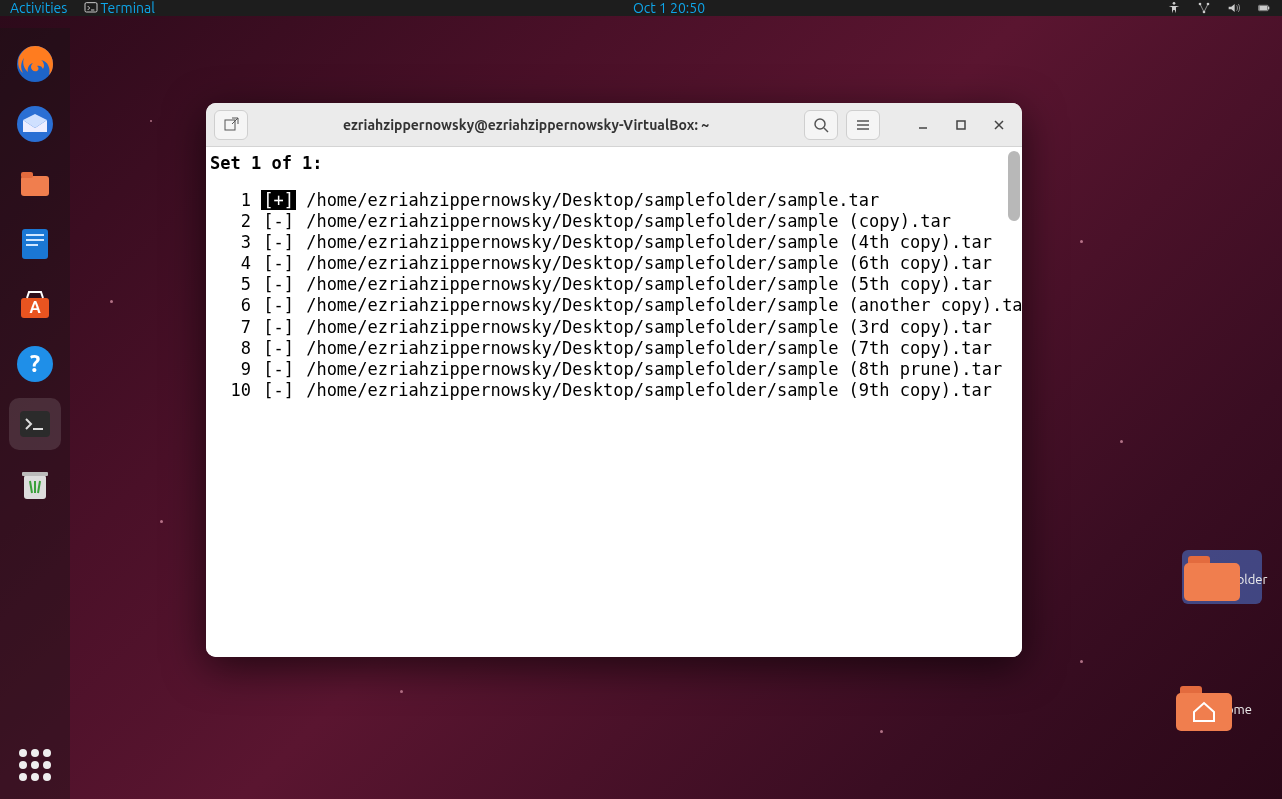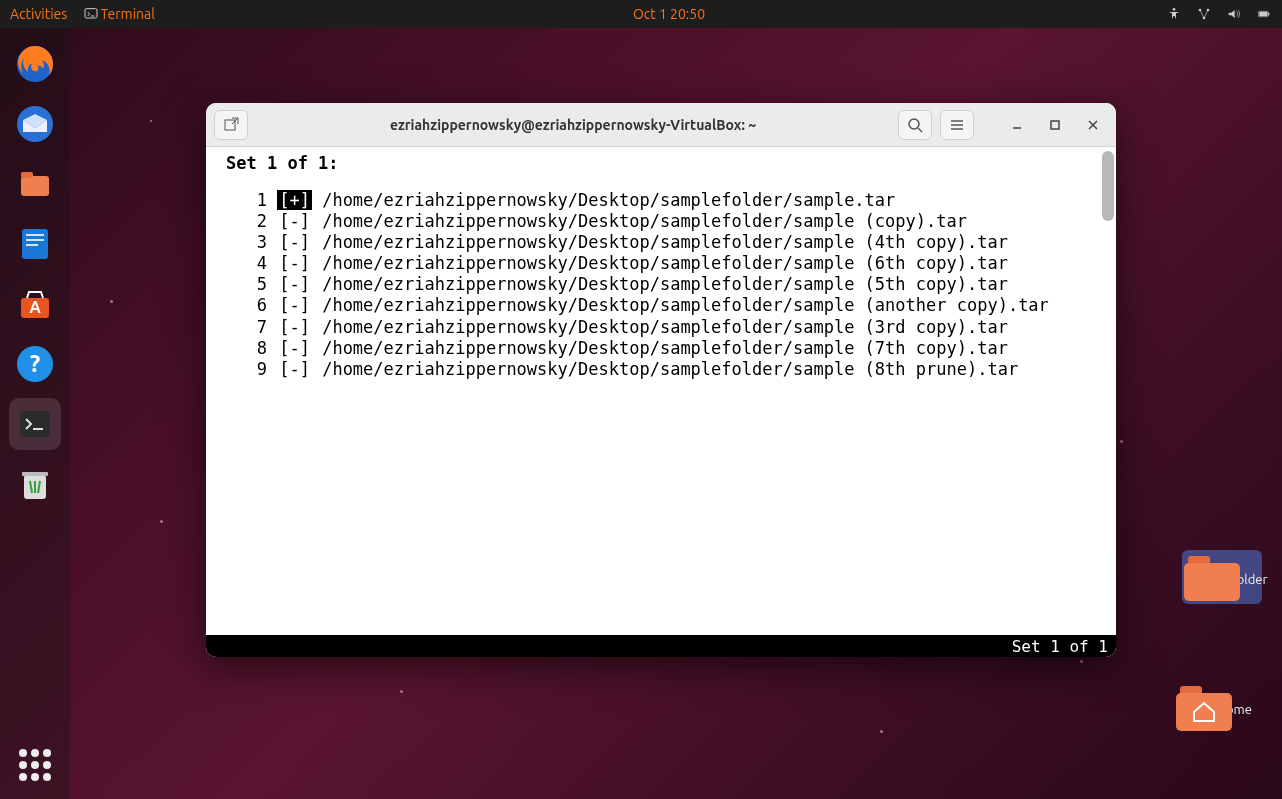--- a/index.html
+++ b/index.html
@@ -9,23 +9,23 @@
       font-family: Ubuntu, "Segoe UI", sans-serif;
       background: linear-gradient(135deg, #2c0a1a 0%, #4a1028 30%, #5a1530 50%, #3a0d22 80%, #2a0818 100%);
       overflow: hidden;
       position: relative;
     }
     
     .star { position: absolute; background: rgba(255,180,200,0.6); border-radius: 50%; }
 
     
     .topbar {
-      height: 28px;
+      height: 16px;
       background: #1d1d1d;
-      color: #f97316;
+      color: #0ea5e9;
       display: flex;
       align-items: center;
       padding: 0 10px;
       font-size: 14px;
       position: relative;
     }
     .topbar .left { display: flex; align-items: center; gap: 16px; }
     .topbar .center { position: absolute; left: 50%; transform: translateX(-50%); margin-left: 28px; }
     .topbar .right { margin-left: auto; display: flex; align-items: center; gap: 14px; }
     .topbar .app { display: flex; align-items: flex-end; gap: 1px; }
@@ -80,21 +80,21 @@
     .folder-ic .tab { position: absolute; top: 0; left: 4px; width: 22px; height: 9px; background: #e36b3e; border-radius: 3px 3px 0 0; }
     .folder-ic .body { position: absolute; top: 7px; left: 0; width: 56px; height: 38px; background: #f07e4e; border-radius: 5px; }
     .home-ic { width: 56px; height: 46px; position: relative; }
     .home-ic .tab { position: absolute; top: 0; left: 4px; width: 22px; height: 9px; background: #e36b3e; border-radius: 3px 3px 0 0; }
     .home-ic .body { position: absolute; top: 7px; left: 0; width: 56px; height: 38px; background: #f07e4e; border-radius: 5px; display:flex; align-items:center; justify-content:center; }
 
     
     .window {
       position: absolute;
       top: 103px; left: 206px;
-      width: 910px; height: 554px;
+      width: 816px; height: 554px;
       background: #fff;
       border-radius: 10px;
       box-shadow: 0 10px 40px rgba(0,0,0,0.6);
       display: flex; flex-direction: column;
       overflow: hidden;
     }
     .titlebar {
       height: 44px;
       background: #ebebeb;
       border-bottom: 1px solid #d4d4d4;
@@ -113,21 +113,21 @@
     .titlebar .winctl { width: 30px; height: 30px; display:flex; align-items:center; justify-content:center; cursor:pointer; border-radius: 5px; }
 
     .term-body {
       flex: 1;
       background: #fff;
       font-family: "DejaVu Sans Mono", Menlo, Consolas, monospace;
       font-size: 17px;
       line-height: 1.24;
       color: #000;
       position: relative;
-      padding: 6px 0 0 16px;
+      padding: 6px 0 0 0;
     }
     .term-scroll {
       position: absolute; right: 2px; top: 4px; width: 12px; height: 70px;
       background: #b8b8b8; border-radius: 6px;
     }
     .term-content { padding: 0 18px 0 4px; }
     .set-hdr { font-weight: 700; }
     .file-row { white-space: pre; }
     .file-row .marker { padding: 0 2px; }
     .file-row .marker.inv { background: #000; color: #fff; }
@@ -343,21 +343,19 @@
       <div id="file-list">
           <div class="file-row">   1 <span class="marker inv">[+]</span> <span>/home/ezriahzippernowsky/Desktop/samplefolder/sample.tar</span></div>
           <div class="file-row">   2 <span class="marker">[-]</span> <span>/home/ezriahzippernowsky/Desktop/samplefolder/sample (copy).tar</span></div>
           <div class="file-row">   3 <span class="marker">[-]</span> <span>/home/ezriahzippernowsky/Desktop/samplefolder/sample (4th copy).tar</span></div>
           <div class="file-row">   4 <span class="marker">[-]</span> <span>/home/ezriahzippernowsky/Desktop/samplefolder/sample (6th copy).tar</span></div>
           <div class="file-row">   5 <span class="marker">[-]</span> <span>/home/ezriahzippernowsky/Desktop/samplefolder/sample (5th copy).tar</span></div>
           <div class="file-row">   6 <span class="marker">[-]</span> <span>/home/ezriahzippernowsky/Desktop/samplefolder/sample (another copy).tar</span></div>
           <div class="file-row">   7 <span class="marker">[-]</span> <span>/home/ezriahzippernowsky/Desktop/samplefolder/sample (3rd copy).tar</span></div>
           <div class="file-row">   8 <span class="marker">[-]</span> <span>/home/ezriahzippernowsky/Desktop/samplefolder/sample (7th copy).tar</span></div>
           <div class="file-row">   9 <span class="marker">[-]</span> <span>/home/ezriahzippernowsky/Desktop/samplefolder/sample (8th prune).tar</span></div>
+          <div class="file-row">  10 <span class="marker">[-]</span> <span>/home/ezriahzippernowsky/Desktop/samplefolder/sample (9th copy).tar</span></div>
         </div>
     </div>
 
   </div>
 
-  <div class="statusbar">
-    <span>Set 1 of 1</span>
-  </div>
 </div>
 
 </body></html>

